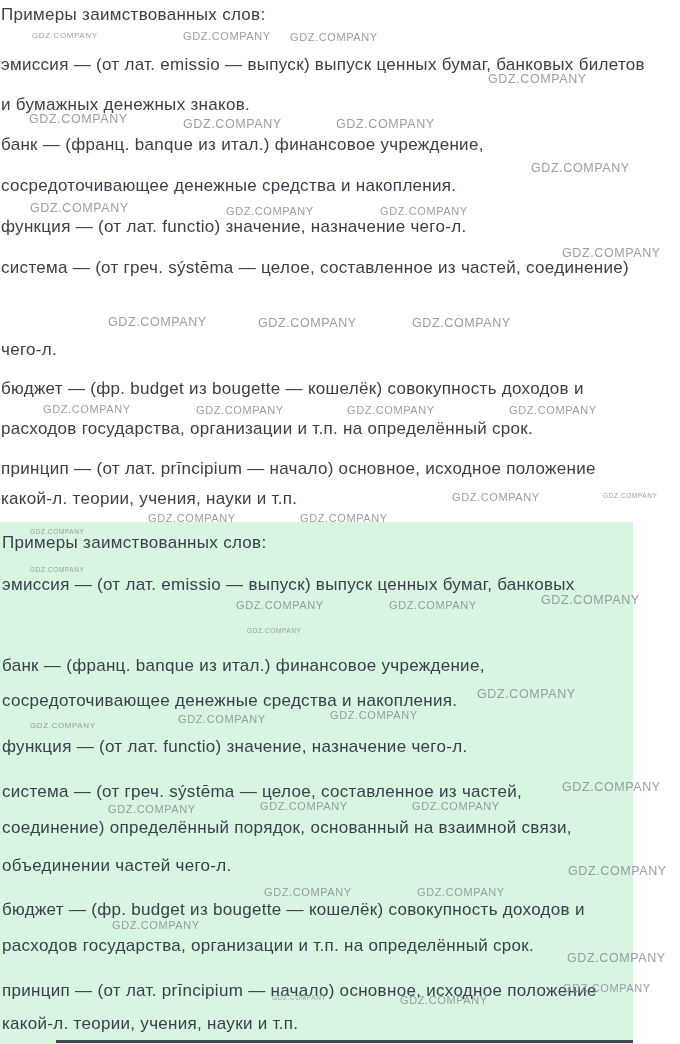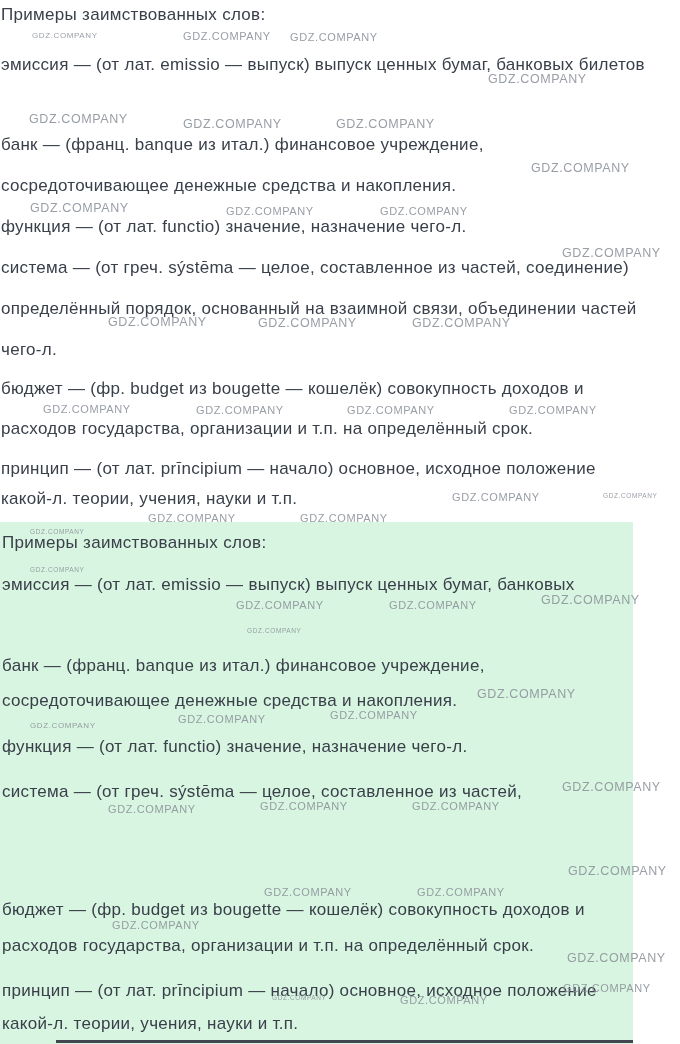--- a/index.html
+++ b/index.html
@@ -47,37 +47,39 @@
 </style>
 </head>
 <body>
 
 <div class="page">
 
   <div class="hl-card"></div>
 
   <div class="line" style="top:5px">Примеры заимствованных слов:</div>
   <div class="line" style="top:55px">эмиссия — (от лат. emissio — выпуск) выпуск ценных бумаг, банковых билетов</div>
+  <div class="line" style="top:95px">и бумажных денежных знаков.</div>
   <div class="line" style="top:135px">банк — (франц. banque из итал.) финансовое учреждение,</div>
   <div class="line" style="top:176px">сосредоточивающее денежные средства и накопления.</div>
   <div class="line" style="top:217px">функция — (от лат. functio) значение, назначение чего-л.</div>
   <div class="line" style="top:258px">система — (от греч. sýstēma — целое, составленное из частей, соединение)</div>
-  <div class="line" style="top:299px">определённый порядок, основанный на взаимной связи, объединении частей</div>
   <div class="line" style="top:340px">чего-л.</div>
   <div class="line" style="top:379px">бюджет — (фр. budget из bougette — кошелёк) совокупность доходов и</div>
   <div class="line" style="top:419px">расходов государства, организации и т.п. на определённый срок.</div>
   <div class="line" style="top:459px">принцип — (от лат. prīncipium — начало) основное, исходное положение</div>
   <div class="line" style="top:489px">какой-л. теории, учения, науки и т.п.</div>
 
   <div class="line" style="top:533px;left:2px">Примеры заимствованных слов:</div>
   <div class="line" style="top:575px;left:2px">эмиссия — (от лат. emissio — выпуск) выпуск ценных бумаг, банковых</div>
   <div class="line" style="top:656px;left:2px">банк — (франц. banque из итал.) финансовое учреждение,</div>
   <div class="line" style="top:691px;left:2px">сосредоточивающее денежные средства и накопления.</div>
   <div class="line" style="top:737px;left:2px">функция — (от лат. functio) значение, назначение чего-л.</div>
   <div class="line" style="top:782px;left:2px">система — (от греч. sýstēma — целое, составленное из частей,</div>
+  <div class="line" style="top:818px;left:2px">соединение) определённый порядок, основанный на взаимной связи,</div>
+  <div class="line" style="top:856px;left:2px">объединении частей чего-л.</div>
   <div class="line" style="top:900px;left:2px">бюджет — (фр. budget из bougette — кошелёк) совокупность доходов и</div>
   <div class="line" style="top:936px;left:2px">расходов государства, организации и т.п. на определённый срок.</div>
   <div class="line" style="top:981px;left:2px">принцип — (от лат. prīncipium — начало) основное, исходное положение</div>
   <div class="line" style="top:1014px;left:2px">какой-л. теории, учения, науки и т.п.</div>
 
   <span class="wm s" style="left:32px;top:31px">GDZ.COMPANY</span>
   <span class="wm m" style="left:183px;top:30px">GDZ.COMPANY</span>
   <span class="wm m" style="left:290px;top:31px">GDZ.COMPANY</span>
   <span class="wm l" style="left:488px;top:72px">GDZ.COMPANY</span>
   <span class="wm l" style="left:29px;top:112px">GDZ.COMPANY</span>

